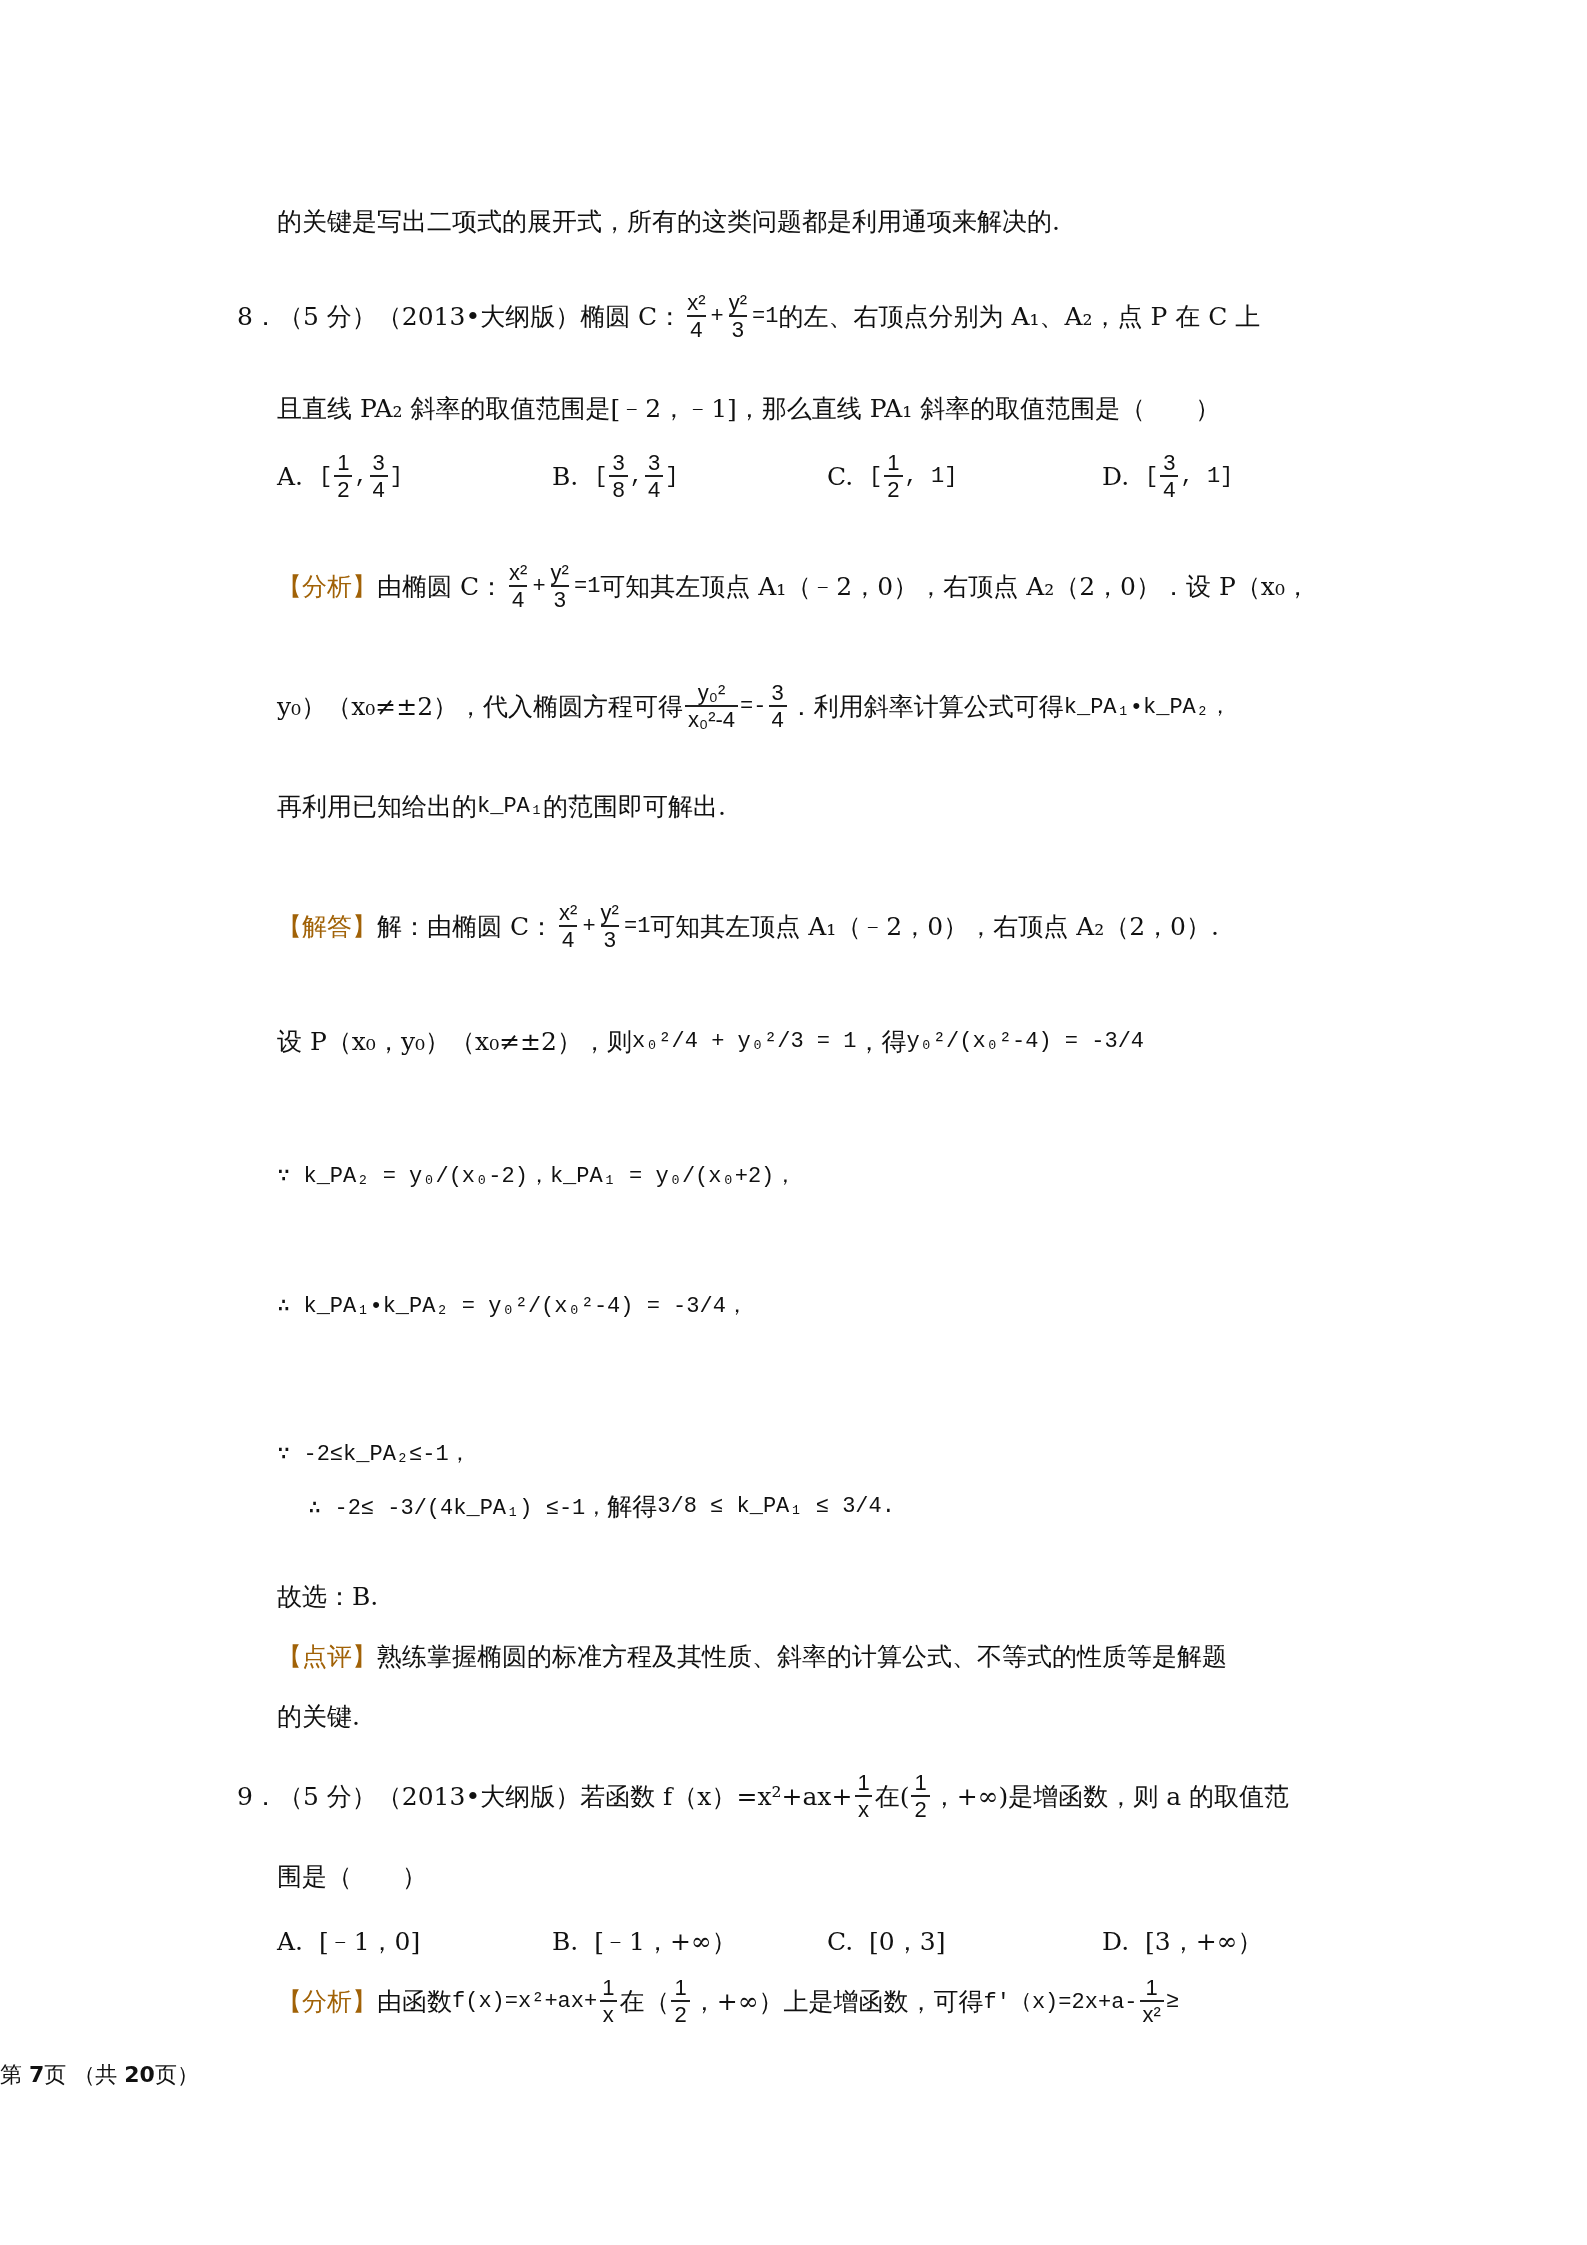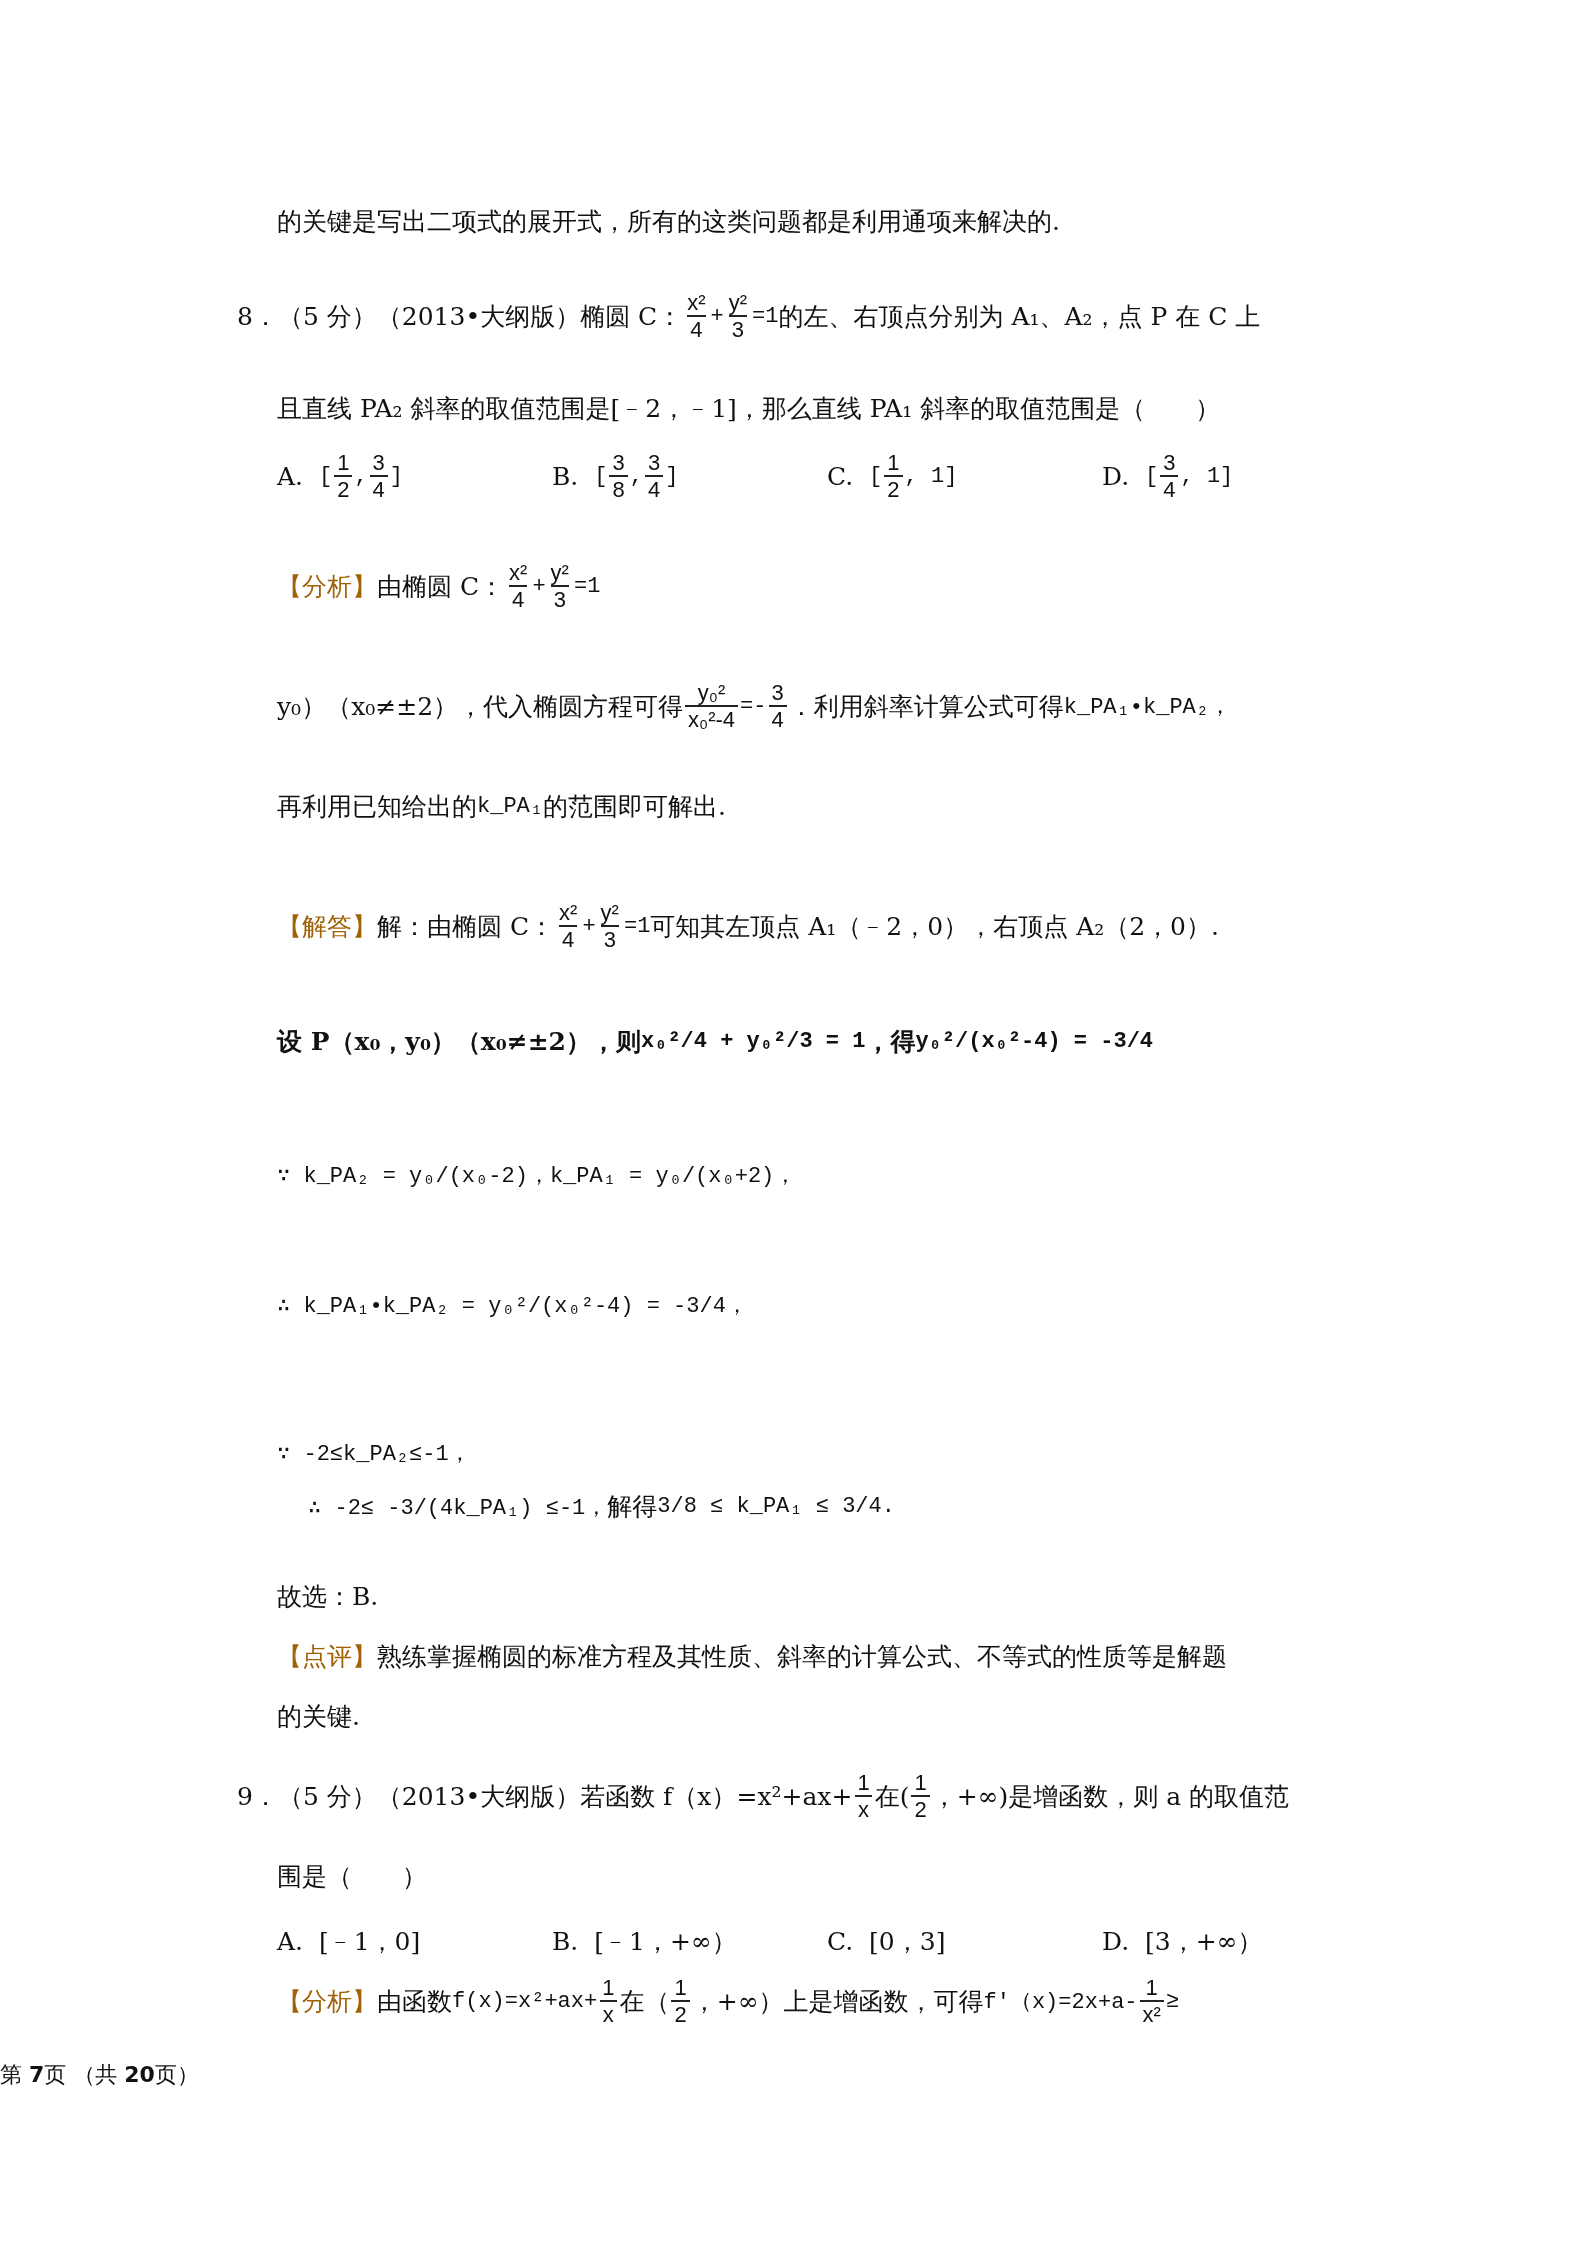--- a/index.html
+++ b/index.html
@@ -94,20 +94,21 @@
     <span class="frac">
         <span class="num">x²</span>
         <span class="den">4</span>
       </span>
     <span class="mono">+</span>
     <span class="frac">
         <span class="num">y²</span>
         <span class="den">3</span>
       </span>
     <span class="mono">=1</span>
+    <span>可知其左顶点 A₁（﹣2，0），右顶点 A₂（2，0）．设 P（x₀，</span>
   </div>
 
   <div class="line" style="top:680px;">
     <span>y₀）（x₀≠±2），代入椭圆方程可得</span>
     <span class="frac">
         <span class="num">y₀²</span>
         <span class="den">x₀²-4</span>
       </span>
     <span class="mono">=-</span>
     <span class="frac">
@@ -133,21 +134,21 @@
       </span>
     <span class="mono">+</span>
     <span class="frac">
         <span class="num">y²</span>
         <span class="den">3</span>
       </span>
     <span class="mono">=1</span>
     <span>可知其左顶点 A₁（﹣2，0），右顶点 A₂（2，0）.</span>
   </div>
 
-  <div class="line" style="top:1025px;font-weight:bold;">
+  <div class="line" style="top:1025px;">
     <span>设 P（x₀，y₀）（x₀≠±2），则</span>
     <span class="mono">x₀²/4 + y₀²/3 = 1</span>
     <span>，得</span>
     <span class="mono">y₀²/(x₀²-4) = -3/4</span>
   </div>
 
   <div class="line mono" style="top:1160px;">
     <span>∵ k_PA₂ = y₀/(x₀-2)，k_PA₁ = y₀/(x₀+2)，</span>
   </div>
   <div class="line mono" style="top:1290px;">

